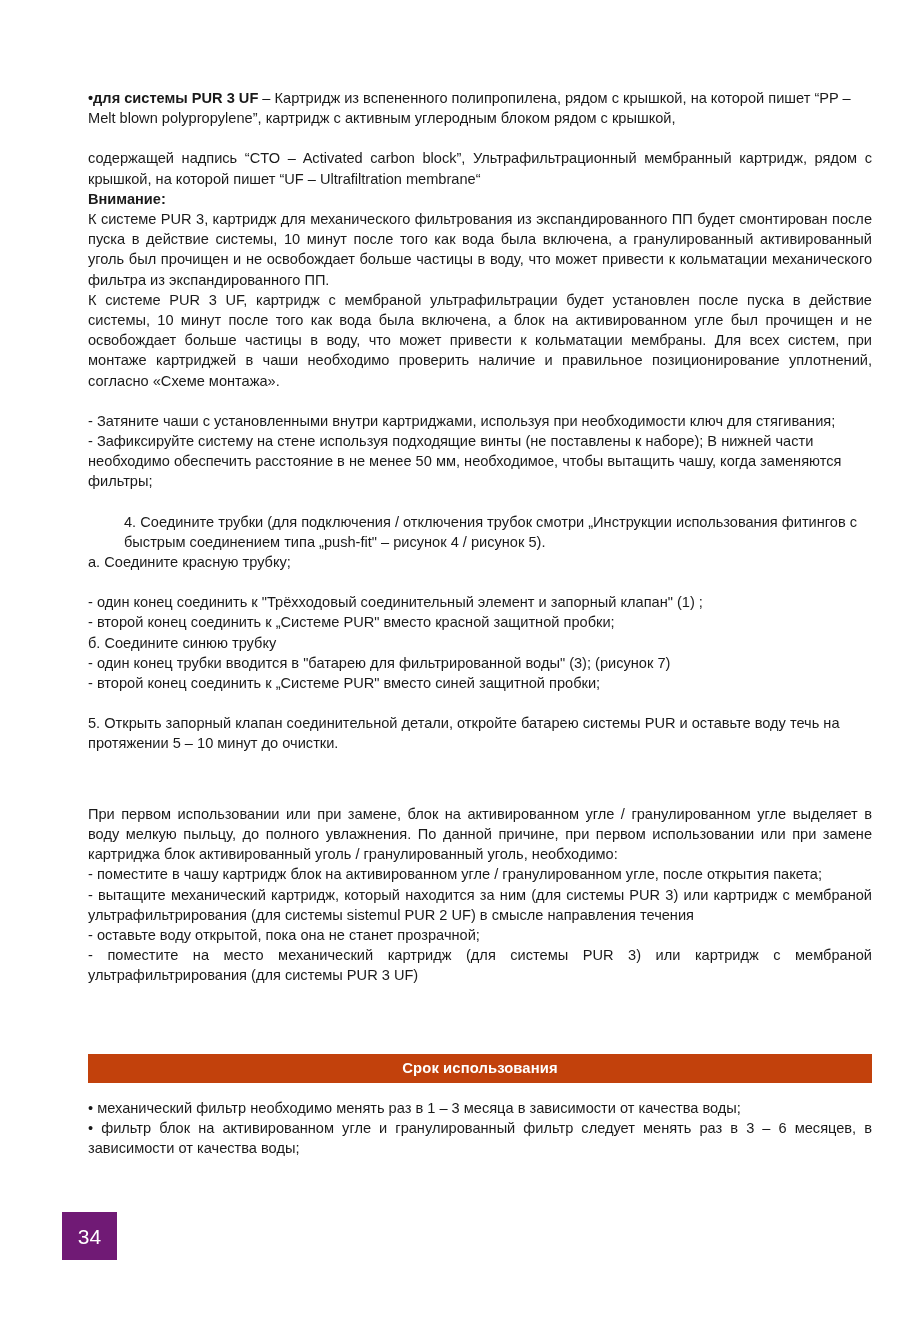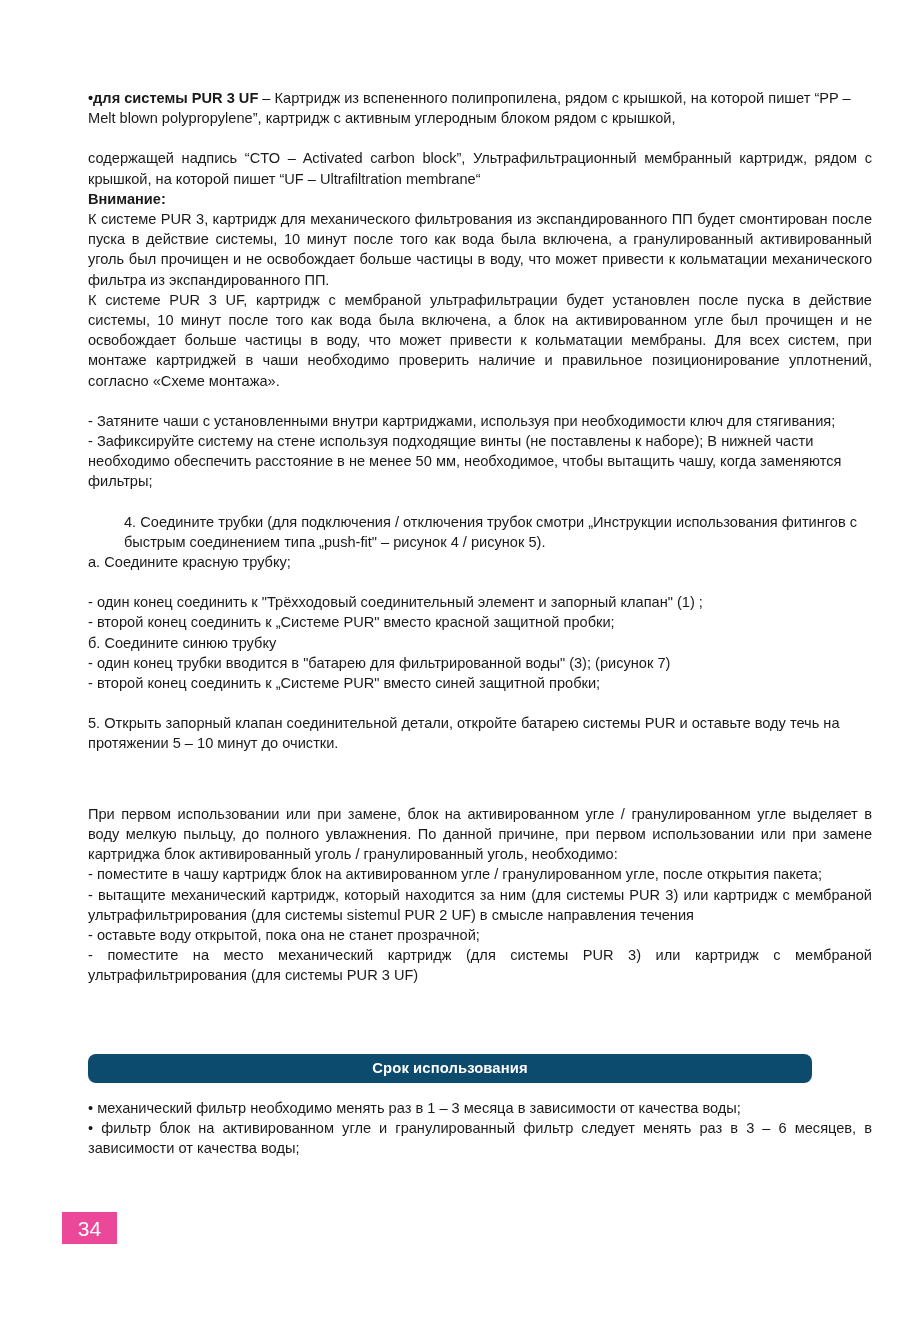--- a/index.html
+++ b/index.html
@@ -39,27 +39,26 @@
   .b { font-weight: bold; }
   .gap-sm { height: 12px; }
   .gap-md { height: 20px; }
   .gap-xl { height: 38px; }
   .indent-1 { padding-left: 6px; margin-left: 30px; }
 
   .banner {
     position: absolute;
     left: 88px;
     top: 1054px;
-    width: 724px;
+    width: 784px;
     height: 29px;
-    background: #0c4a6e;
+    background: #c2410c;
     display: flex;
     align-items: center;
     justify-content: center;
-    border-radius: 8px;
   }
   .banner-text {
     color: #ffffff;
     font-size: 14.8px;
     font-weight: bold;
     letter-spacing: 0.1px;
     line-height: 1;
   }
 
   .bullets {
@@ -70,22 +69,22 @@
   }
   .bullets p {
     text-align: justify;
   }
 
   .page-num {
     position: absolute;
     left: 62px;
     top: 1212px;
     width: 55px;
-    height: 32px;
-    background: #ec4899;
+    height: 48px;
+    background: #701a75;
     display: flex;
     align-items: center;
     justify-content: center;
   }
   .page-num span {
     color: #ffffff;
     font-size: 21px;
     line-height: 1;
   }
 </style>

